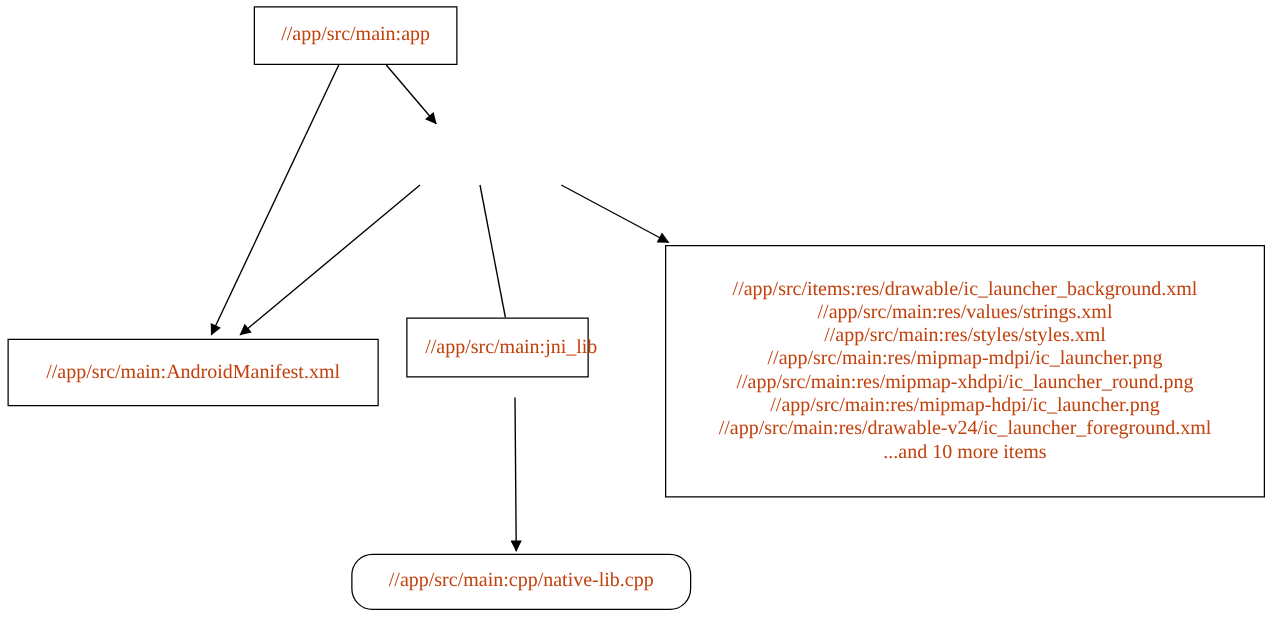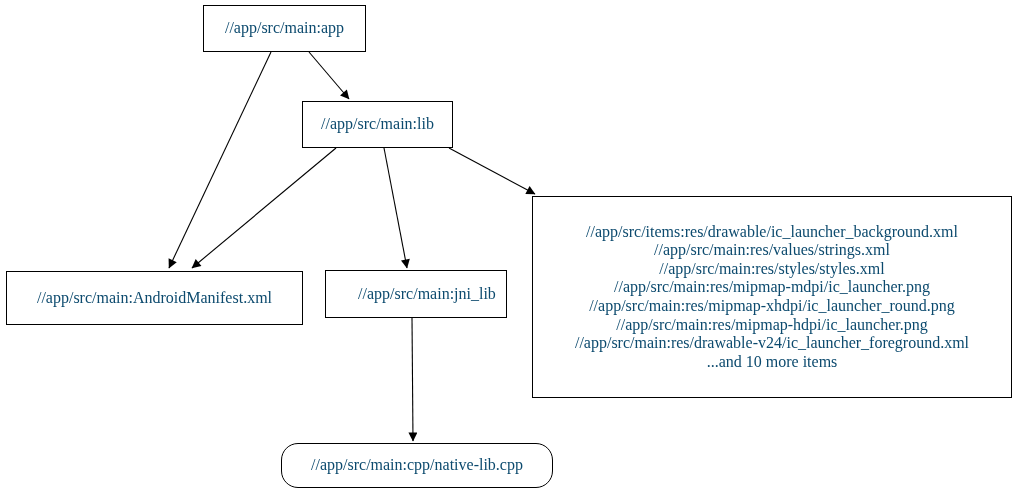--- a/index.html
+++ b/index.html
@@ -6,21 +6,21 @@
     margin: 0;
     padding: 0;
     background: #ffffff;
   }
   #canvas {
     position: relative;
     width: 1018px;
     height: 496px;
     background: #ffffff;
     font-family: "Liberation Serif", "DejaVu Serif", serif;
-    color: #0c4a6e;
+    color: #c2410c;
     overflow: hidden;
   }
   #edge-layer {
     position: absolute;
     left: 0;
     top: 0;
     width: 1018px;
     height: 496px;
   }
   .node {
@@ -36,21 +36,21 @@
     font-size: 16px;
     line-height: 18.6px;
     white-space: nowrap;
   }
   .node .line {
     display: block;
   }
   #node-app            { left: 203px; top: 5px;   width: 163px; height: 47px; }
   #node-lib            { left: 302px; top: 101px; width: 151px; height: 47px; }
   #node-manifest       { left: 6px;   top: 271px; width: 297px; height: 54px; }
-  #node-jni-lib        { left: 325px; top: 270px; width: 182px; height: 48px; padding-left: 22px; }
+  #node-jni-lib        { left: 325px; top: 254px; width: 146px; height: 48px; padding-left: 22px; }
   #node-res-group      { left: 532px; top: 196px; width: 480px; height: 202px; }
   #node-native-lib-cpp { left: 281px; top: 443px; width: 272px; height: 45px; border-radius: 17px; }
   .edge {
     stroke: #000000;
     stroke-width: 1.1;
     fill: none;
   }
 </style>
 </head>
 <body>
@@ -68,23 +68,20 @@
     <line class="edge" x1="336" y1="148" x2="192" y2="268" marker-end="url(#arrow)"></line>
     <line class="edge" x1="384" y1="148" x2="407" y2="268" marker-end="url(#arrow)"></line>
     <line class="edge" x1="449" y1="148" x2="535" y2="194" marker-end="url(#arrow)"></line>
     <line class="edge" x1="412" y1="318" x2="413" y2="441" marker-end="url(#arrow)"></line>
   </svg>
 
   <div id="node-app" class="node">
     <span class="line">//app/src/main:app</span>
   </div>
 
-  <div id="node-lib" class="node">
-    <span class="line">//app/src/main:lib</span>
-  </div>
 
   <div id="node-manifest" class="node">
     <span class="line">//app/src/main:AndroidManifest.xml</span>
   </div>
 
   <div id="node-jni-lib" class="node">
     <span class="line">//app/src/main:jni_lib</span>
   </div>
 
   <div id="node-res-group" class="node">

